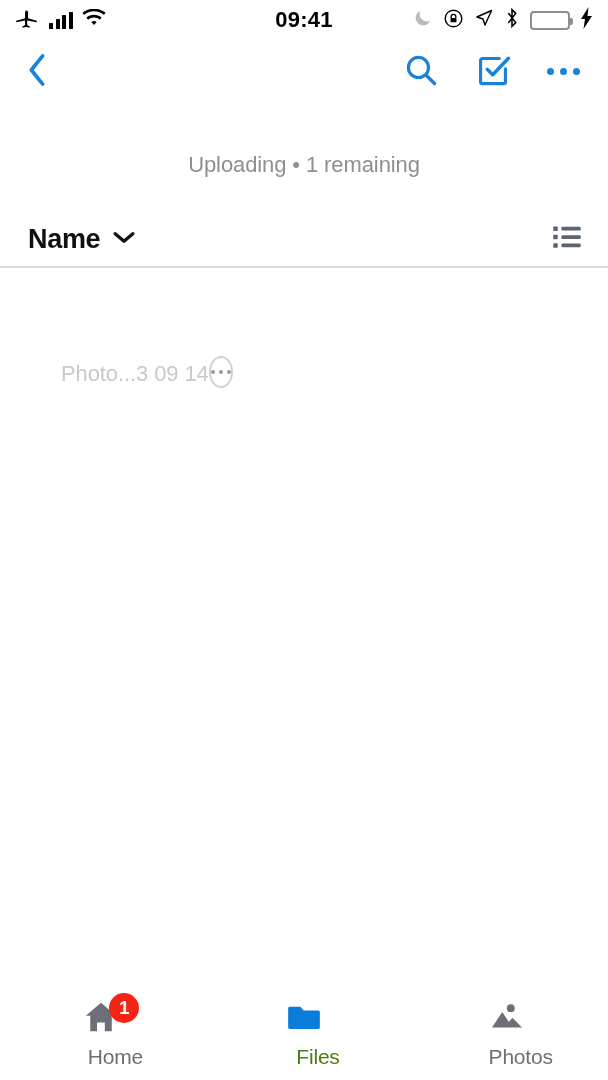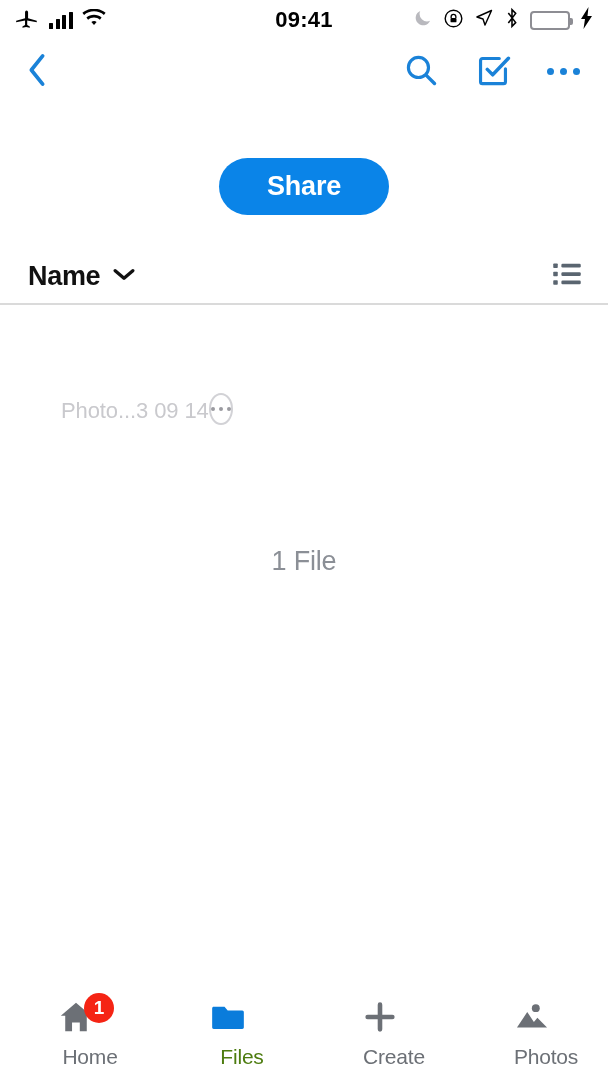--- a/index.html
+++ b/index.html
@@ -505,23 +505,21 @@
         <span class="dots-h">
           <i></i>
             <i></i>
             <i></i>
         </span>
       </button>
     </div>
   </div>
 
   <div class="header">
-    <div class="share-wrap">
-      <button class="share-btn">Share</button>
-    </div>
+    <div class="folder-sub">Uploading • 1 remaining</div>
   </div>
 
   <div class="sort-bar">
     <div class="sort-left">
       <span class="sort-label">Name</span>
       <span>
         <svg width="22" height="15" viewBox="0 0 20 12">
             <path fill="none" stroke="#111" stroke-width="3" stroke-linecap="round" stroke-linejoin="round" d="M2 2.5L10 9.5 18 2.5"></path>
           </svg>
       </span>
@@ -573,21 +571,20 @@
       </div>
       <div class="file-name">Photo...3 09 14</div>
       <div class="item-more">
         <i></i>
           <i></i>
           <i></i>
       </div>
     </div>
   </div>
 
-  <div class="file-count">1 File</div>
 
   <div class="tab-bar">
 
     <div class="tab">
       <div class="tab-icon">
         <svg width="40" height="38" viewBox="0 0 24 24">
             <path fill="#6c7076" d="M12 3L2.4 11.2h2.8V21h4.3v-5.6h4.9V21h4.4v-9.8h2.8z"></path>
           </svg>
         <span class="badge">1</span>
       </div>
@@ -596,28 +593,20 @@
 
     <div class="tab active">
       <div class="tab-icon">
         <svg width="40" height="38" viewBox="0 0 24 24">
             <path fill="#0a7cdb" d="M3 5.5h6.8l2 2.4H21c.6 0 1 .5 1 1.1v9.5c0 .6-.4 1-1 1H3c-.6 0-1-.4-1-1V6.5c0-.6.4-1 1-1z"></path>
           </svg>
       </div>
       <span class="tab-label">Files</span>
     </div>
 
-    <div class="tab">
-      <div class="tab-icon">
-        <svg width="40" height="38" viewBox="0 0 24 24">
-            <path stroke="#6c7076" stroke-width="2.9" stroke-linecap="round" d="M12 4.2v15.6M4.2 12h15.6"></path>
-          </svg>
-      </div>
-      <span class="tab-label">Create</span>
-    </div>
 
     <div class="tab">
       <div class="tab-icon">
         <svg width="40" height="38" viewBox="0 0 24 24">
           <circle cx="14.4" cy="6.4" r="2.5" fill="#6c7076"></circle>
           <path fill="#6c7076" d="M2.5 18.6L9 8.9l4.2 6.2 2.2-2.6 6.1 6.1z"></path>
         </svg>
       </div>
       <span class="tab-label">Photos</span>
     </div>

